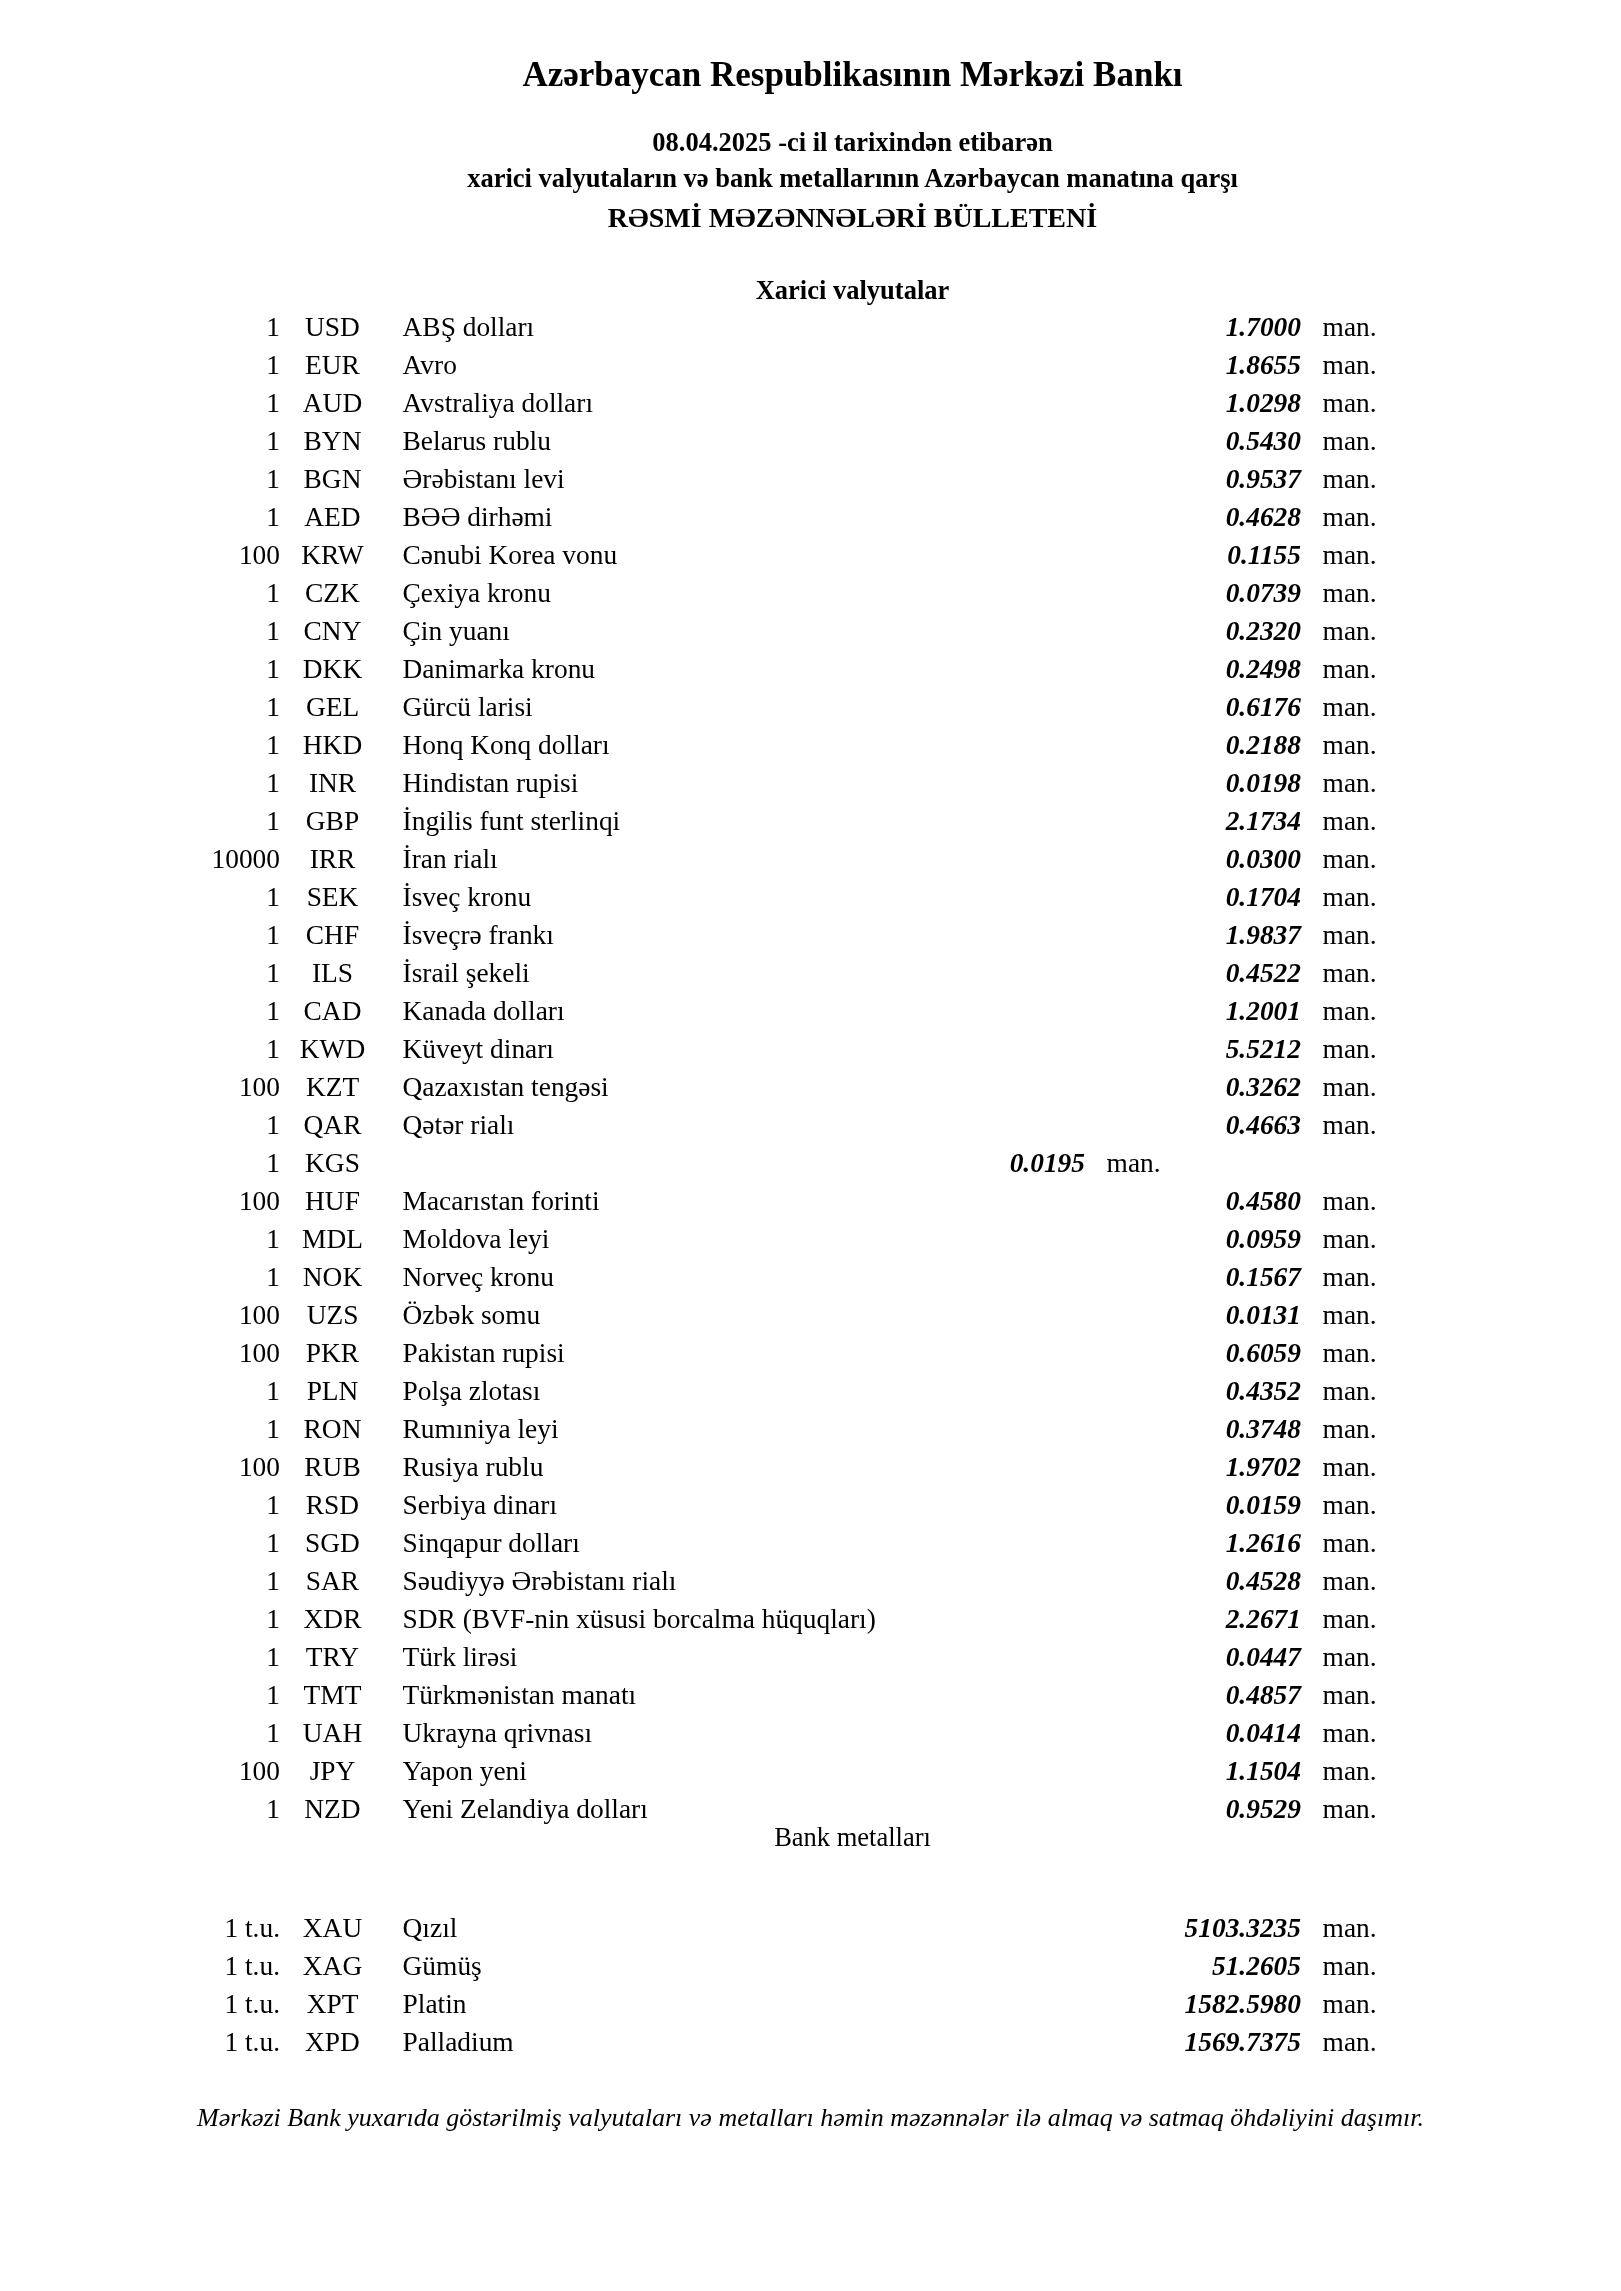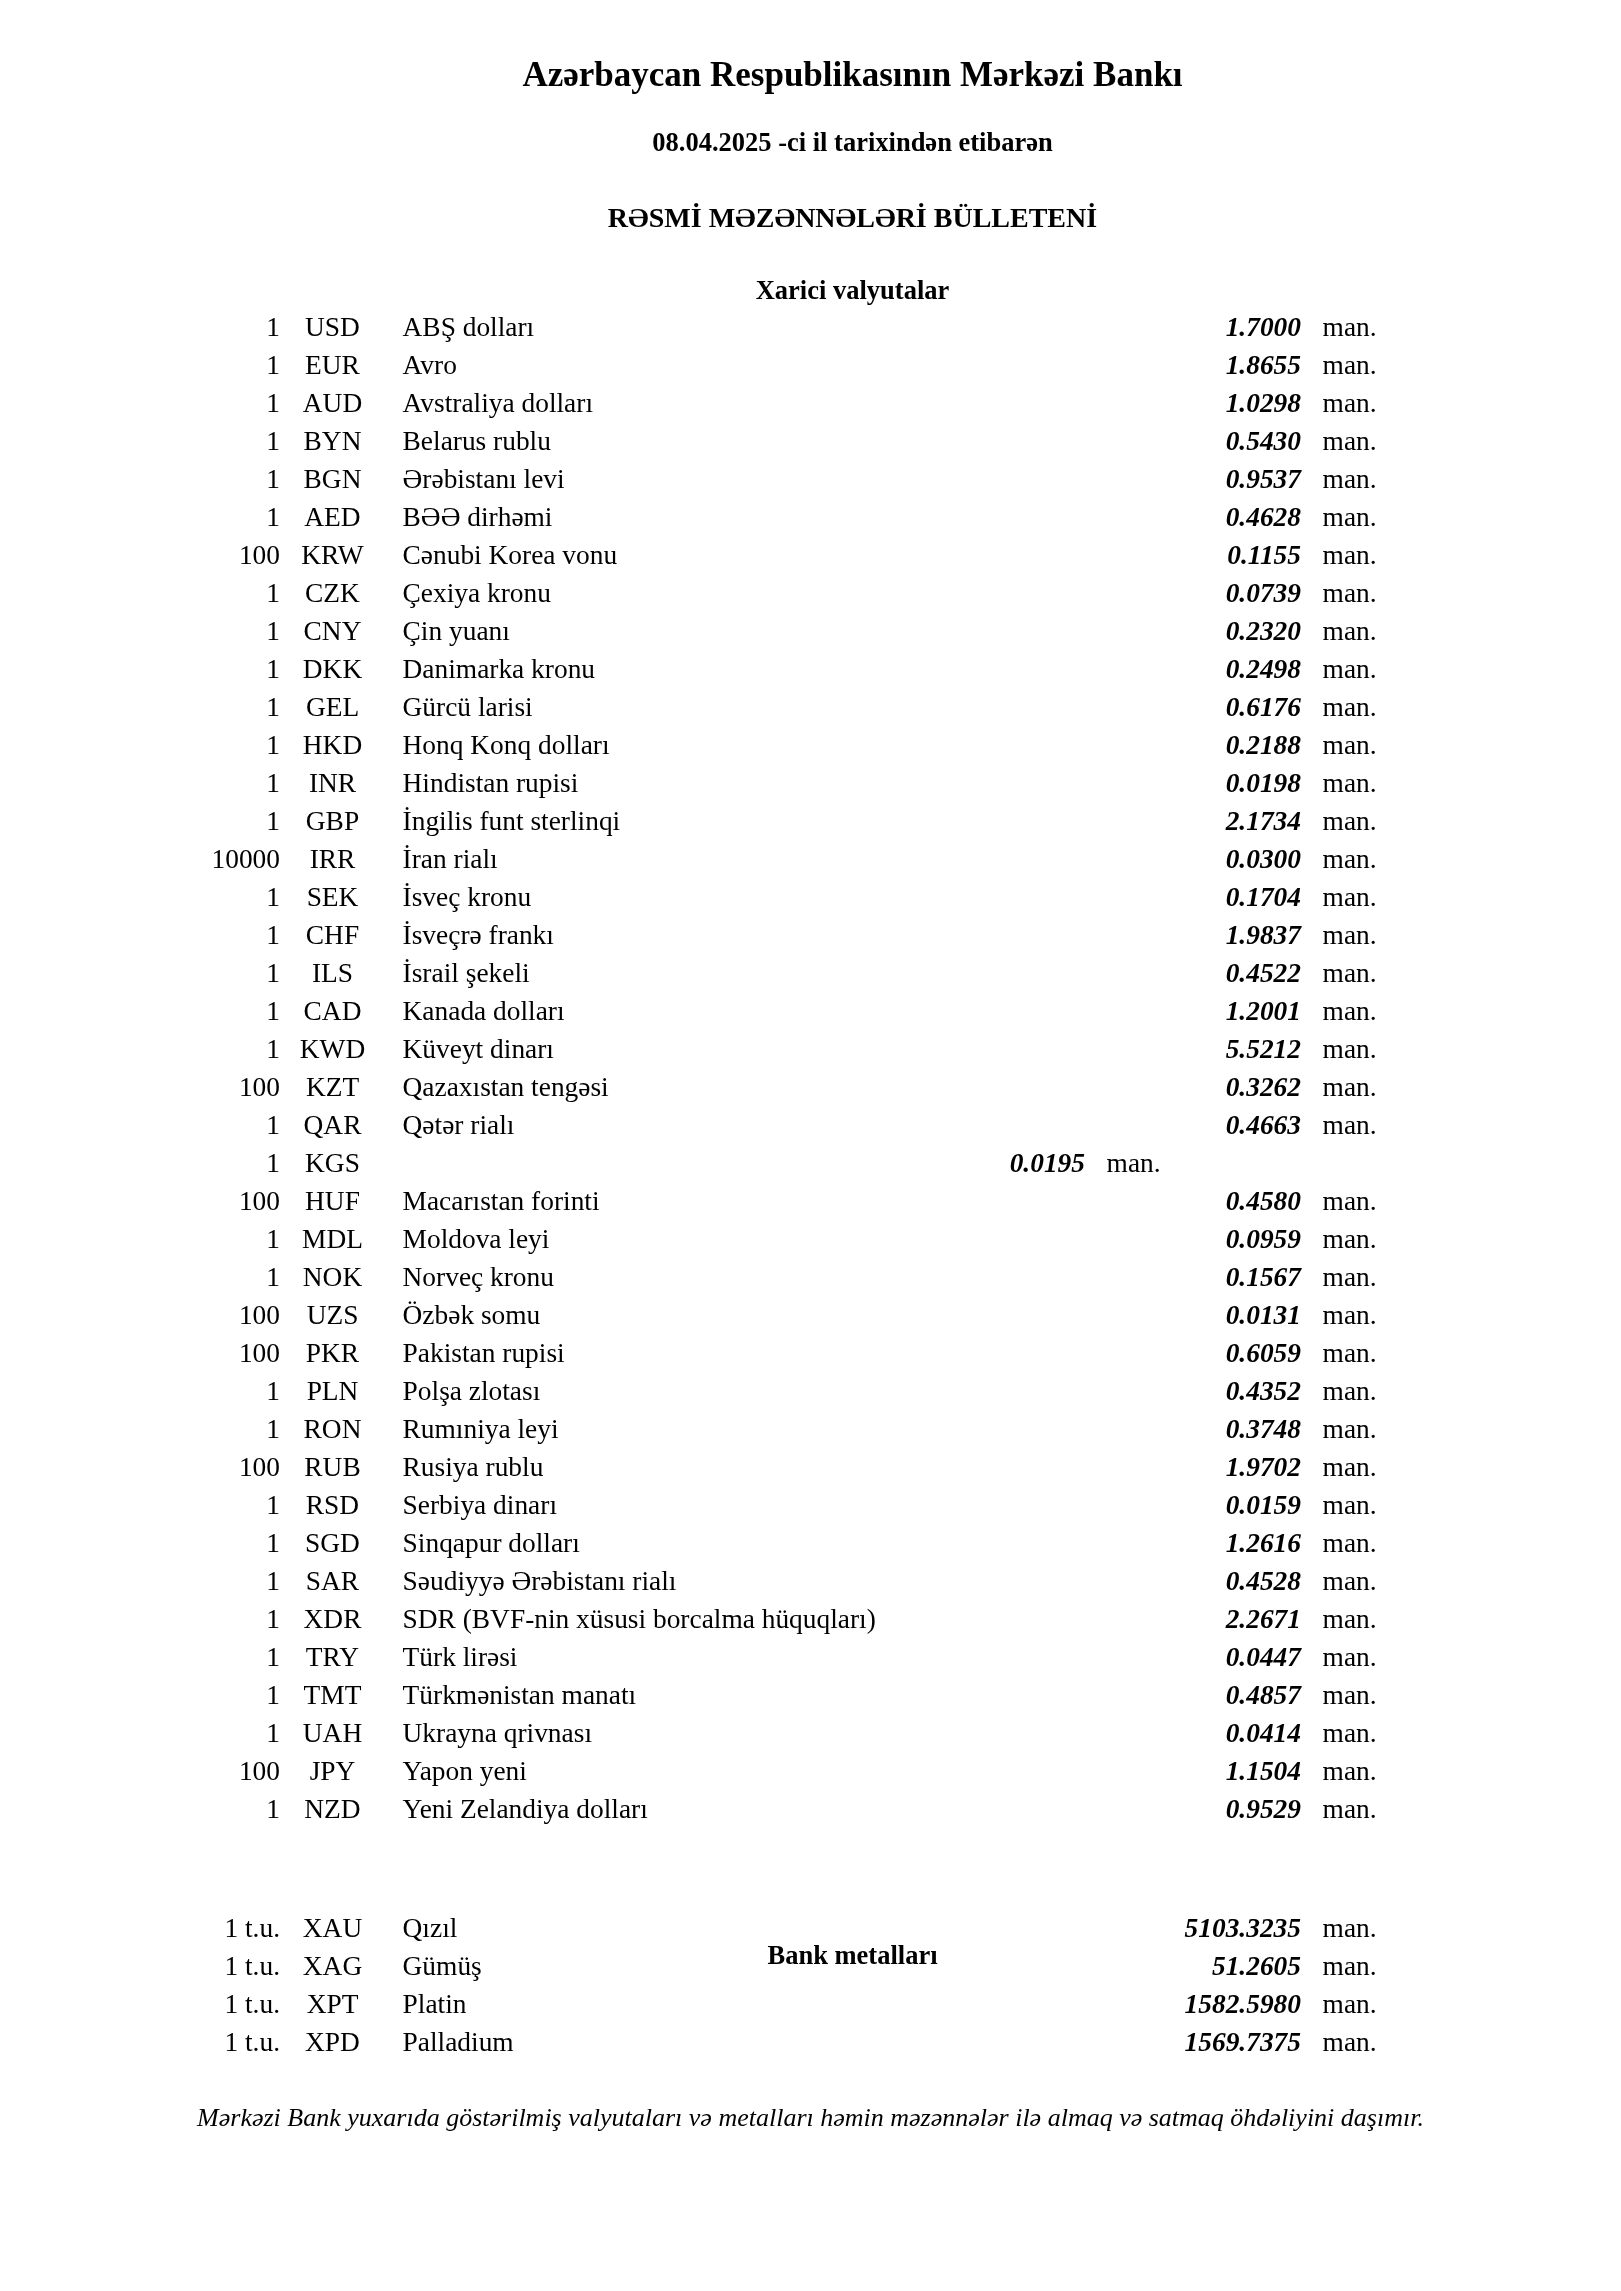--- a/index.html
+++ b/index.html
@@ -24,21 +24,21 @@
     padding-left: 84px;
     box-sizing: border-box;
     text-align: center;
     white-space: nowrap;
   }
   .doc-title    { top: 55px;  font-size: 35px; font-weight: bold; }
   .doc-date     { top: 127px; font-size: 26.5px; font-weight: bold; }
   .doc-subtitle { top: 163px; font-size: 26.5px; font-weight: bold; }
   .doc-bulletin { top: 202px; font-size: 28px; font-weight: bold; }
   .section-currencies { top: 275px; font-size: 26.5px; font-weight: bold; }
-  .section-metals     { top: 1940px; font-size: 26.5px; font-weight: bold; }
+  .section-metals     { top: 1822px; font-size: 26.5px; font-weight: normal; }
 
   
   .rates {
     position: absolute;
     left: 0;
     width: 1392px;
   }
   .rates-currencies { top: 308px; }
   .rates-metals     { top: 1909px; }
   .row {
@@ -67,20 +67,21 @@
 </style>
 </head>
 <body>
 
 <div class="page">
 
   <div class="center-line doc-title">Azərbaycan Respublikasının Mərkəzi Bankı</div>
 
   <div class="center-line doc-date">08.04.2025 -ci il tarixindən etibarən</div>
 
+  <div class="center-line doc-subtitle">xarici valyutaların və bank metallarının Azərbaycan manatına qarşı</div>
 
   <div class="center-line section-currencies">Xarici valyutalar</div>
 
   <div class="center-line doc-bulletin">RƏSMİ MƏZƏNNƏLƏRİ BÜLLETENİ</div>
 
   <div class="rates rates-currencies" id="currency-table">
   <div class="row">
     <span class="cell-qty">1</span>
     <span class="cell-code">USD</span>
     <span class="cell-name">ABŞ dolları</span>

